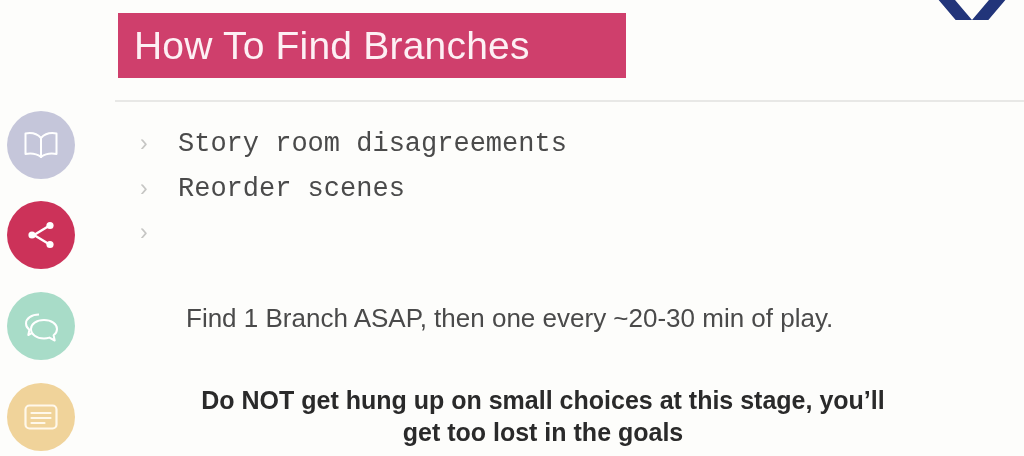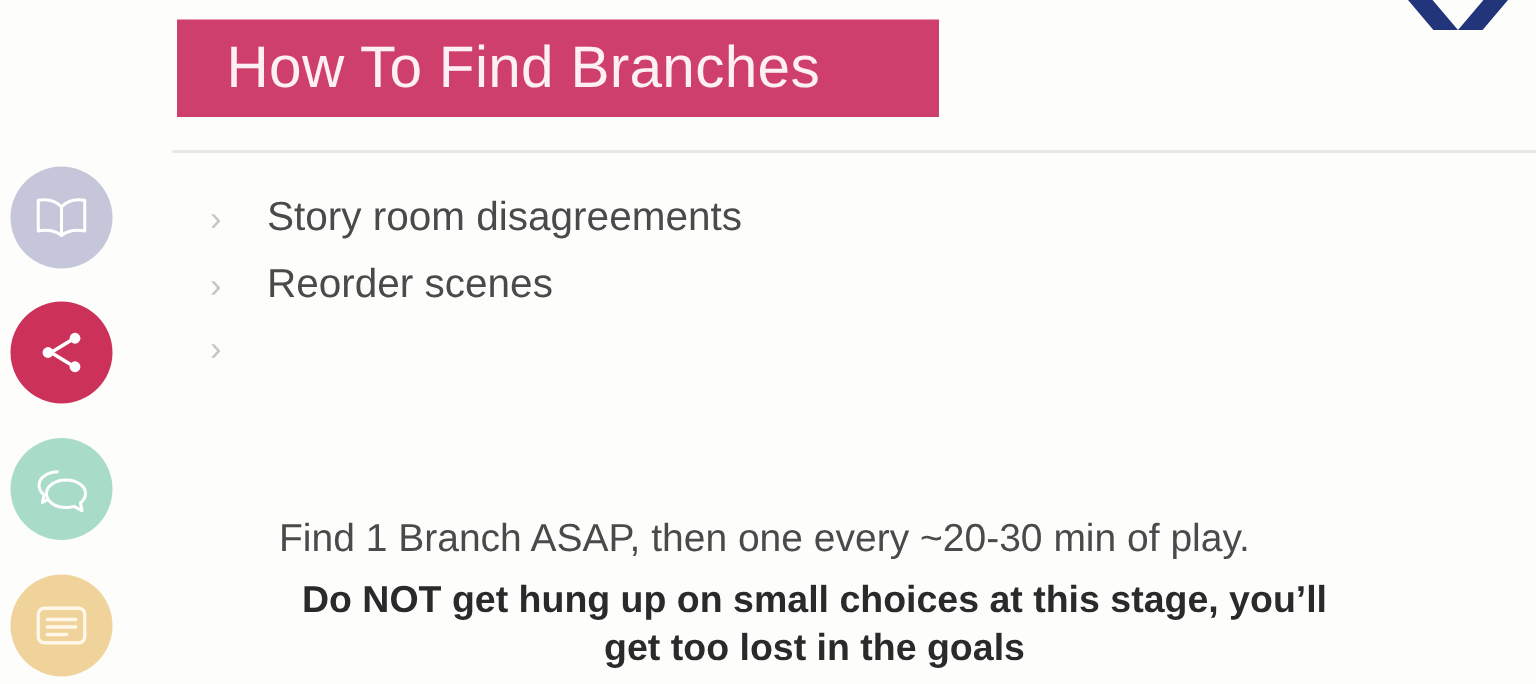--- a/index.html
+++ b/index.html
@@ -65,21 +65,21 @@
     height: 65px;
     background: #cf3f6c;
     display: flex;
     align-items: center;
   }
   .title-text {
     color: #fdf0f4;
     font-size: 39px;
     font-weight: 400;
     letter-spacing: 0.2px;
-    padding-left: 33px;
+    padding-left: 16px;
     white-space: nowrap;
   }
 
   
   .divider {
     position: absolute;
     left: 115px;
     top: 100px;
     right: 0;
     height: 2px;
@@ -104,32 +104,32 @@
     color: #c6c6c4;
     font-size: 23px;
     line-height: 1;
     font-weight: 400;
   }
   .bullet-label {
     color: #4a4a4a;
     font-size: 27px;
     line-height: 1;
     white-space: nowrap;
+    font-family: Liberation Mono, monospace;
   }
 
   
   .callout {
     position: absolute;
     left: 186px;
     top: 303px;
     color: #4a4a4a;
     font-size: 26px;
     line-height: 1.2;
     white-space: nowrap;
-    margin-top: 40px;
   }
 
   
   .warning {
     position: absolute;
     left: 86px;
     right: 24px;
     top: 384px;
     text-align: center;
     color: #2a2a2a;

